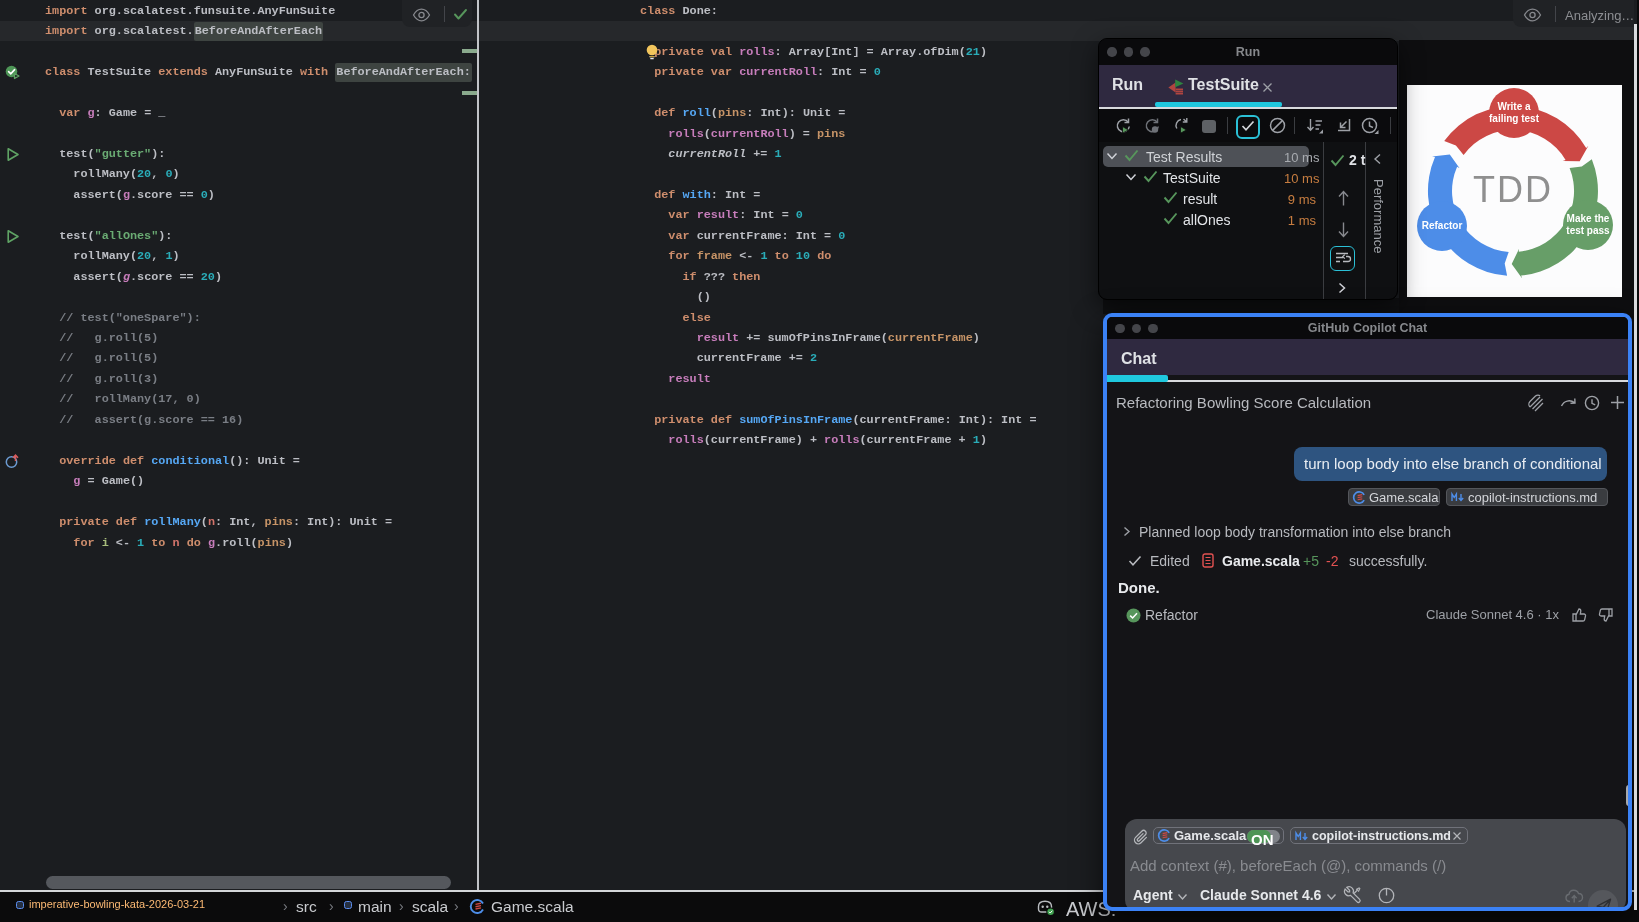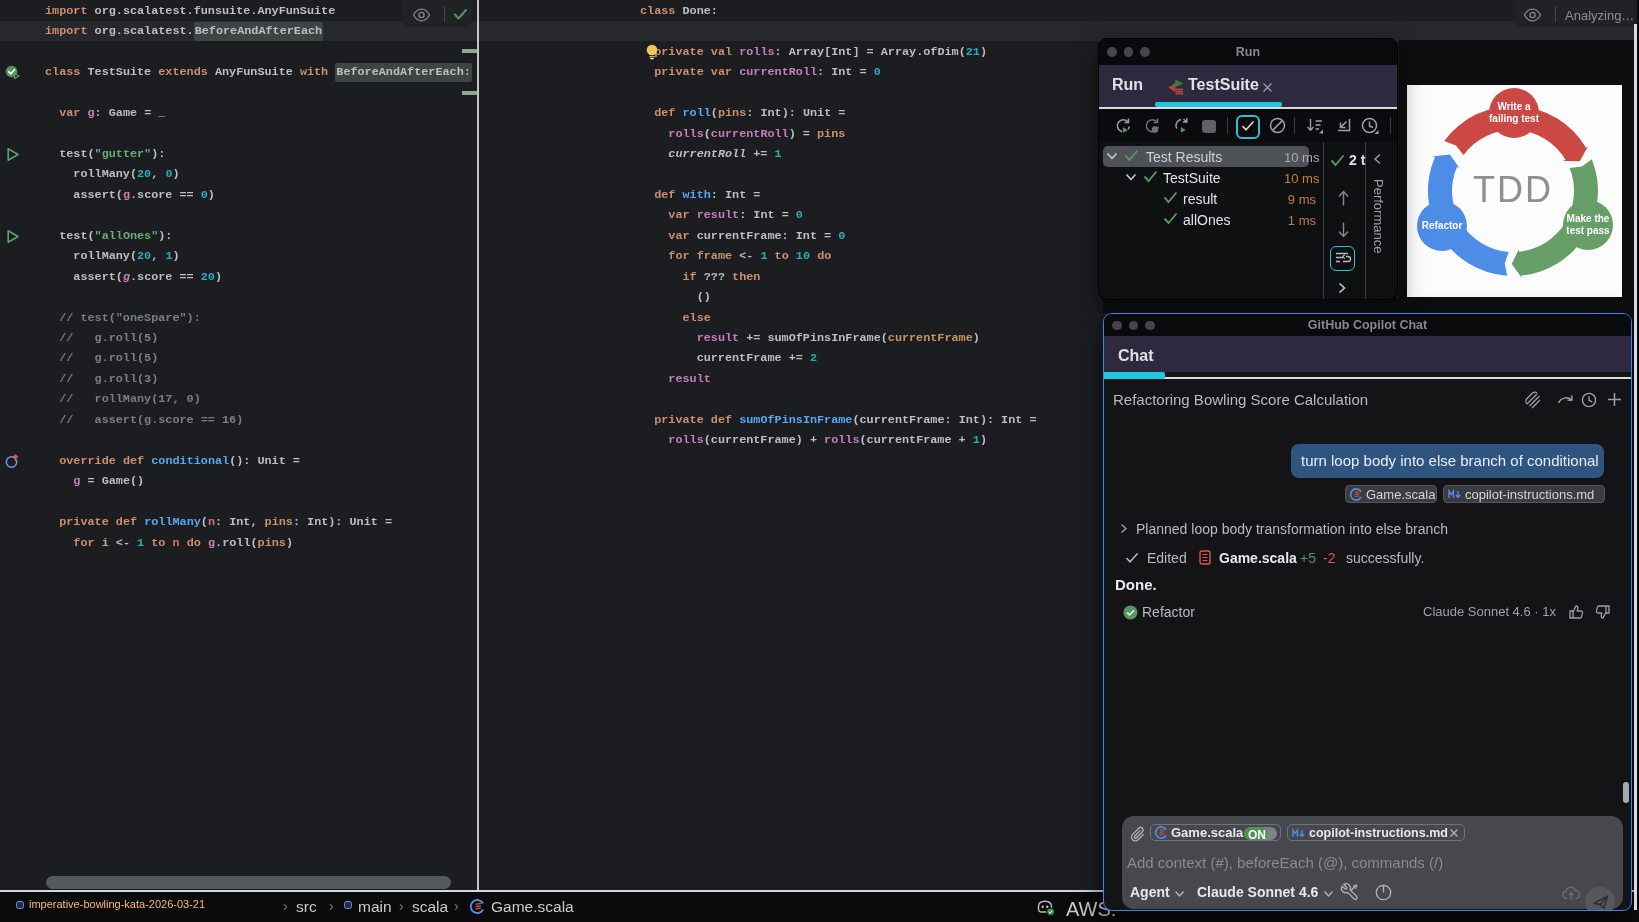--- a/index.html
+++ b/index.html
@@ -272,21 +272,21 @@
   <svg style="left:239px;top:243px;" width="9" height="12" viewBox="0 0 9 12">
       <path d="M1.5 1.5 L6.5 6 L1.5 10.5" fill="none" stroke="#CED0D6" stroke-width="1.5"></path>
     </svg>
 
   <svg style="left:274px;top:114px;" width="9" height="12" viewBox="0 0 9 12">
       <path d="M7 1.5 L2 6 L7 10.5" fill="none" stroke="#9DA0A6" stroke-width="1.4"></path>
     </svg>
   <div class="ui" style="left:237px;top:175px;font-size:13px;color:#9DA0A6;transform:rotate(90deg);transform-origin:center;width:85px;text-align:left;">Performance</div>
 </div>
 
-<div class="abs" style="left:1103px;top:313px;width:529px;height:598px;border-radius:9px;background:#141417;border:1px solid #3b82f6;box-shadow:0 10px 30px rgba(0,0,0,0.6);overflow:hidden;">
+<div class="abs" style="left:1103px;top:313px;width:529px;height:598px;border-radius:9px;background:#141417;border:4px solid #3b82f6;box-shadow:0 10px 30px rgba(0,0,0,0.6);overflow:hidden;">
 
   <div class="abs" style="left:0;top:0;width:100%;height:22px;background:#0A0A0C;"></div>
   <div class="abs" style="left:8px;top:6.5px;width:9.5px;height:9.5px;border-radius:50%;background:#44454A;"></div>
   <div class="abs" style="left:24.5px;top:6.5px;width:9.5px;height:9.5px;border-radius:50%;background:#44454A;"></div>
   <div class="abs" style="left:41px;top:6.5px;width:9.5px;height:9.5px;border-radius:50%;background:#44454A;"></div>
   <div class="ui" style="left:0;top:4px;width:100%;text-align:center;font-size:12.5px;font-weight:bold;color:#86888C;">GitHub Copilot Chat</div>
 
   <div class="abs" style="left:0;top:22px;width:100%;height:36px;background:#2F2940;"></div>
   <div class="ui" style="left:14px;top:33px;font-size:16px;font-weight:bold;color:#DFE1E5;">Chat</div>
   <div class="abs" style="left:0;top:58px;width:61px;height:7.3px;border-radius:0 2px 2px 0;background:#1FC8DE;z-index:3;"></div>
@@ -367,21 +367,21 @@
   </svg>
 
   <div class="abs" style="left:46px;top:510px;width:131px;height:17px;border-radius:5px;border:1px solid #70727A;"></div>
   <svg style="left:51px;top:512px;" width="13" height="13" viewBox="0 0 14 14">
     <path d="M12 4.2 A 6 6 0 1 0 12 9.8" fill="none" stroke="#4D8DE8" stroke-width="1.8"></path>
     <path d="M5 5 L10 4 M5 7.2 L10 6.2 M5 9.4 L10 8.4" stroke="#CC4845" stroke-width="1.3"></path>
   </svg>
   <div class="ui" style="left:67px;top:511px;font-size:13px;font-weight:bold;color:#E6E8EB;">Game.scala</div>
   <div class="abs" style="left:140px;top:512.5px;width:33px;height:13px;border-radius:6.5px;background:#808389;"></div>
   <div class="abs" style="left:140px;top:512.5px;width:24px;height:13px;border-radius:6.5px;background:#4D9455;"></div>
-  <div class="ui" style="left:144px;top:514px;font-size:12px;font-weight:bold;color:#FFF;">ON</div>
+  <div class="ui" style="left:144px;top:514px;font-size:15px;font-weight:bold;color:#FFF;">ON</div>
 
   <div class="abs" style="left:183px;top:510px;width:178px;height:17px;border-radius:5px;border:1px solid #70727A;"></div>
   <svg style="left:188px;top:514px;" width="14" height="11" viewBox="0 0 14 11">
     <path d="M1 9 L1 2 L3.2 5.5 L5.4 2 L5.4 9" fill="none" stroke="#4D8DE8" stroke-width="1.4"></path>
     <path d="M10 2 L10 8 M7.8 6 L10 8.5 L12.2 6" fill="none" stroke="#4D8DE8" stroke-width="1.4"></path>
   </svg>
   <div class="ui" style="left:205px;top:512px;font-size:12.5px;font-weight:bold;color:#E6E8EB;">copilot-instructions.md</div>
   <svg style="left:345px;top:514px;" width="10" height="10" viewBox="0 0 10 10">
       <path d="M1.5 1.5 L8.5 8.5 M8.5 1.5 L1.5 8.5" stroke="#B3B5B9" stroke-width="1.2"></path>
     </svg>

